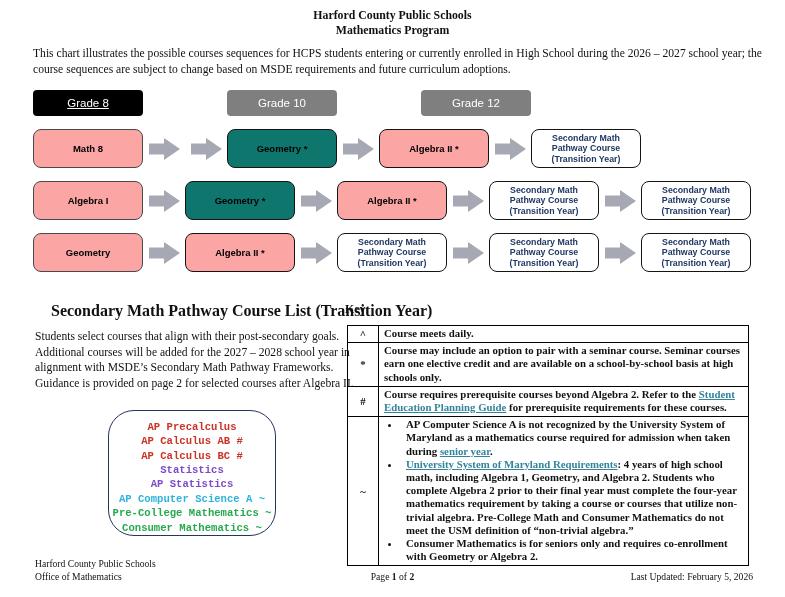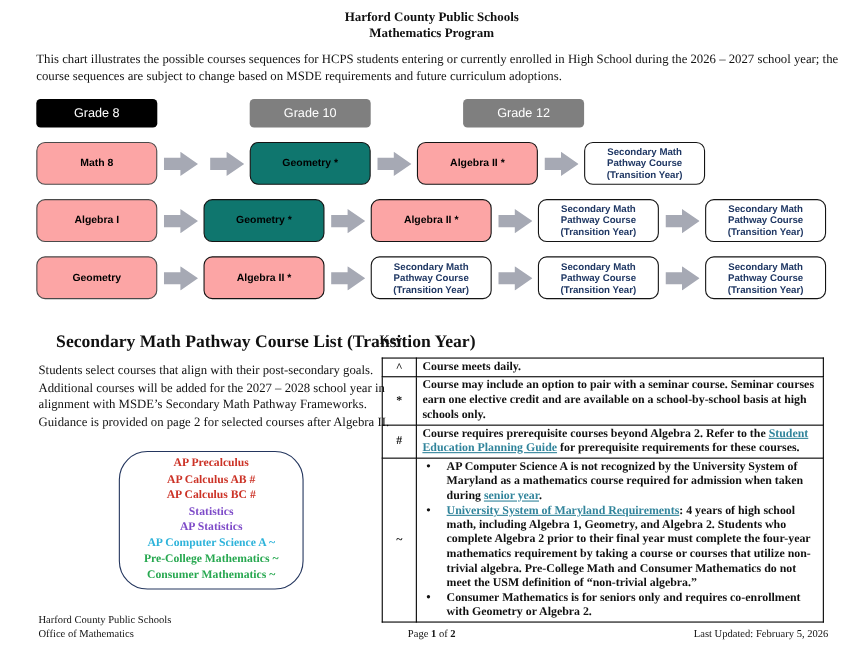--- a/index.html
+++ b/index.html
@@ -11,38 +11,38 @@
              font-weight:700;font-size:11.8px;line-height:15px;color:#111;}
   .intro{position:absolute;left:33px;top:46px;width:732px;font-size:11.6px;line-height:15.5px;color:#111;}
 
   
   .flowchart{position:absolute;left:33px;top:90px;width:720px;}
   .frow{display:flex;align-items:stretch;}
   .header-row{height:26px;margin-bottom:13px;}
   .course-row{height:39px;margin-bottom:13px;}
   .hdr{width:110px;height:26px;border-radius:4px;color:#fff;display:flex;align-items:center;
        justify-content:center;font-family:"Liberation Sans",sans-serif;font-size:11.5px;box-sizing:border-box;}
-  .hdr.black{background:#000000;}
+  .hdr.black{background:#000000;text-decoration:underline;}
   .hdr.gray{background:#7f7f7f;}
   .slot{width:42px;display:flex;align-items:center;justify-content:center;flex:0 0 42px;}
   .cell{width:110px;flex:0 0 110px;border-radius:8px;display:flex;flex-direction:column;justify-content:center;
         align-items:center;text-align:center;box-sizing:border-box;
         font-family:"Liberation Sans",sans-serif;font-weight:600;font-size:9.5px;line-height:12px;padding:1px 3px;}
   .cell.gray{background:#fca5a5;border:1.4px solid #4a4a4a;color:#000;}
   .cell.yellow{background:#fdf8d4;border:1.4px solid #41719c;color:#1f3864;line-height:13.5px;}
   .cell.orange{background:#0f766e;border:1.4px solid #141414;color:#000;}
   .cell.pink{background:#fca5a5;border:1.4px solid #141414;color:#000;}
   .cell.white{background:#ffffff;border:1.4px solid #141414;color:#203864;font-size:8.8px;line-height:10.6px;}
 
   
   .pathway-heading{position:absolute;left:51px;top:302px;font-size:16px;font-weight:700;color:#111;text-align:center;}
   .pathway-body{position:absolute;left:35px;top:329px;width:324px;font-size:11.6px;line-height:15.6px;color:#111;}
   .course-box{position:absolute;left:108px;top:410px;width:168px;height:126px;border:1.5px solid #24365e;
-              border-radius:26px;display:flex;flex-direction:column;justify-content:center;align-items:center;
-              font-weight:700;font-size:10.6px;line-height:14.4px;text-align:center;box-sizing:border-box;}
+              border-radius:26px;display:flex;flex-direction:column;justify-content:flex-end;align-items:center;
+              font-weight:700;font-size:10.6px;line-height:14.4px;text-align:center;box-sizing:border-box;font-family:Liberation Mono, monospace;}
 
   
   .key-label{position:absolute;left:345px;top:302px;font-size:11.9px;color:#111;}
   .key-label .b{font-weight:700;}
   .key-table{position:absolute;left:347px;top:325px;width:402px;border-collapse:collapse;
              font-size:10.8px;line-height:13.2px;font-weight:700;color:#111;table-layout:fixed;}
   .key-table td{border:1.2px solid #000;}
   .key-table td.sym{width:26px;text-align:center;vertical-align:middle;padding:0 2px;}
   .key-table td.desc{padding:1px 5px 2px 5px;vertical-align:middle;}
   .key-table ul{margin:0;padding-left:17px;}

